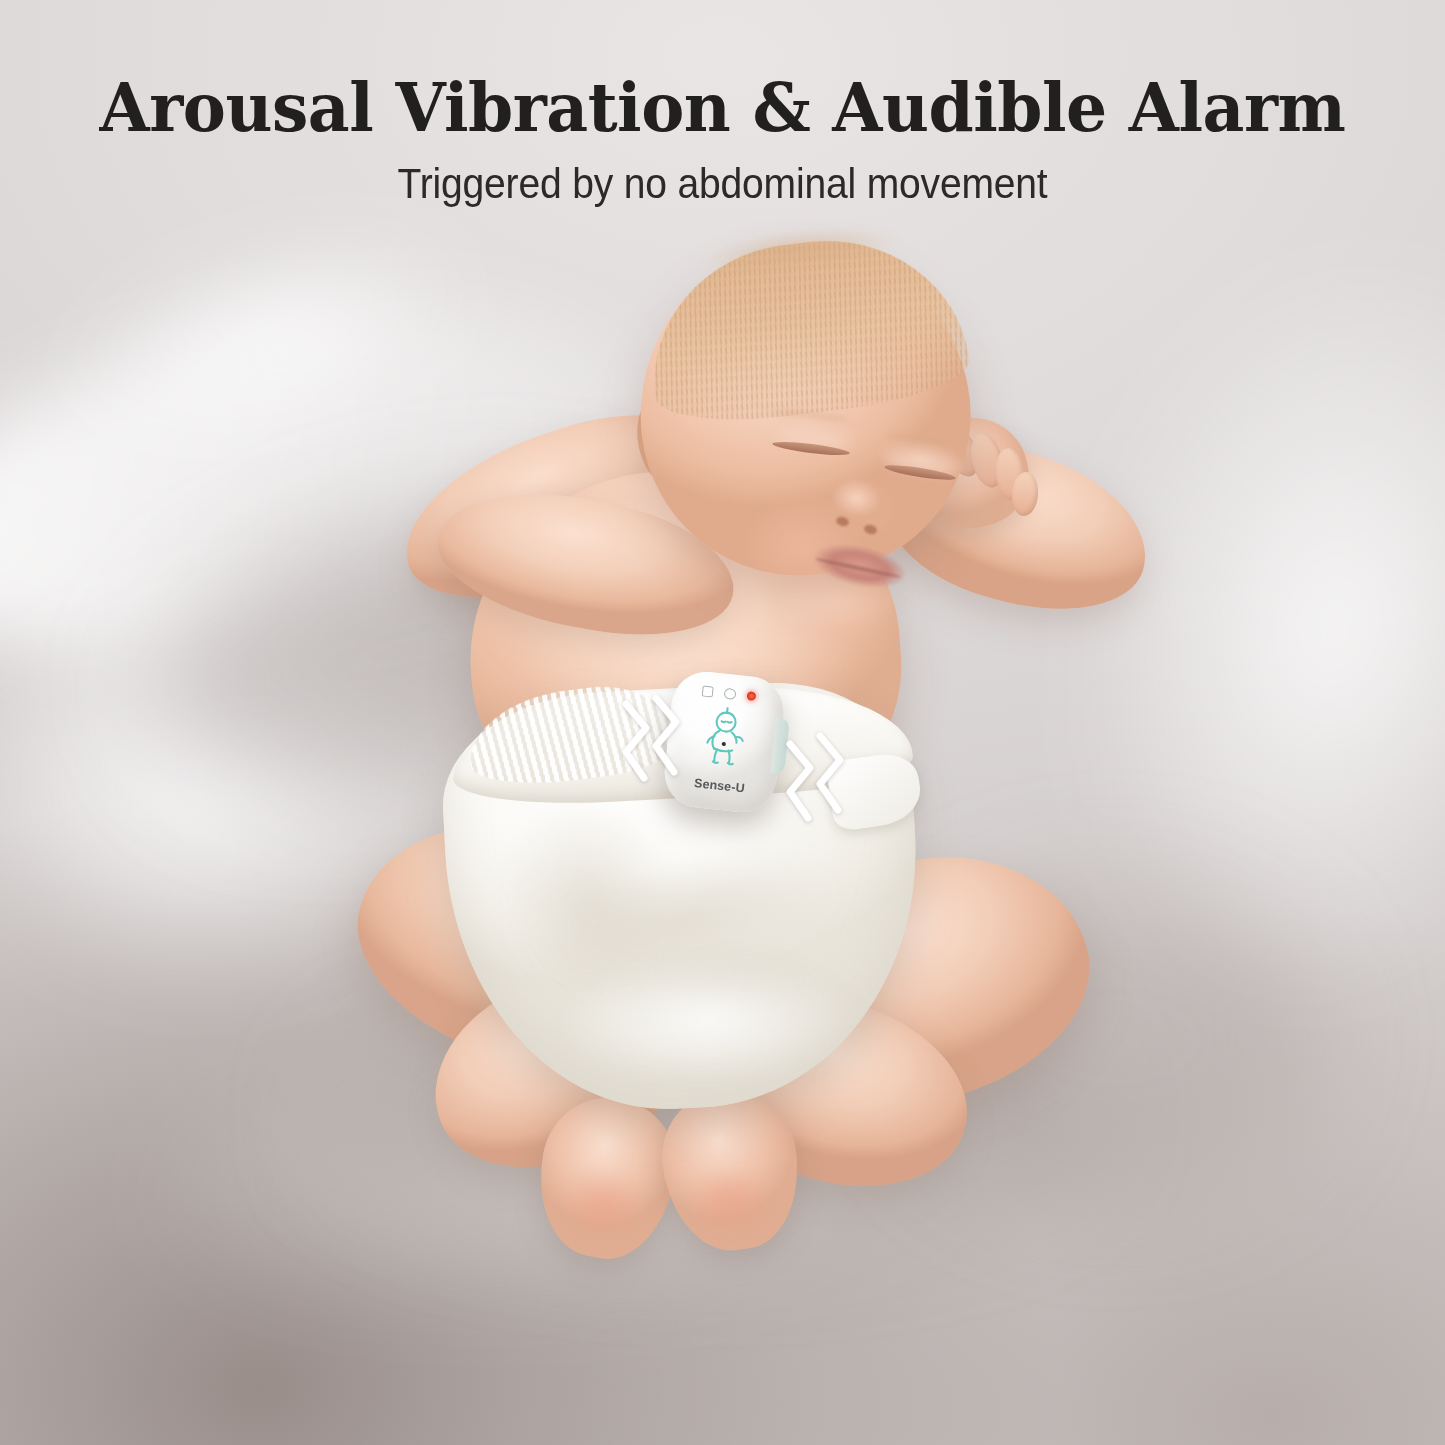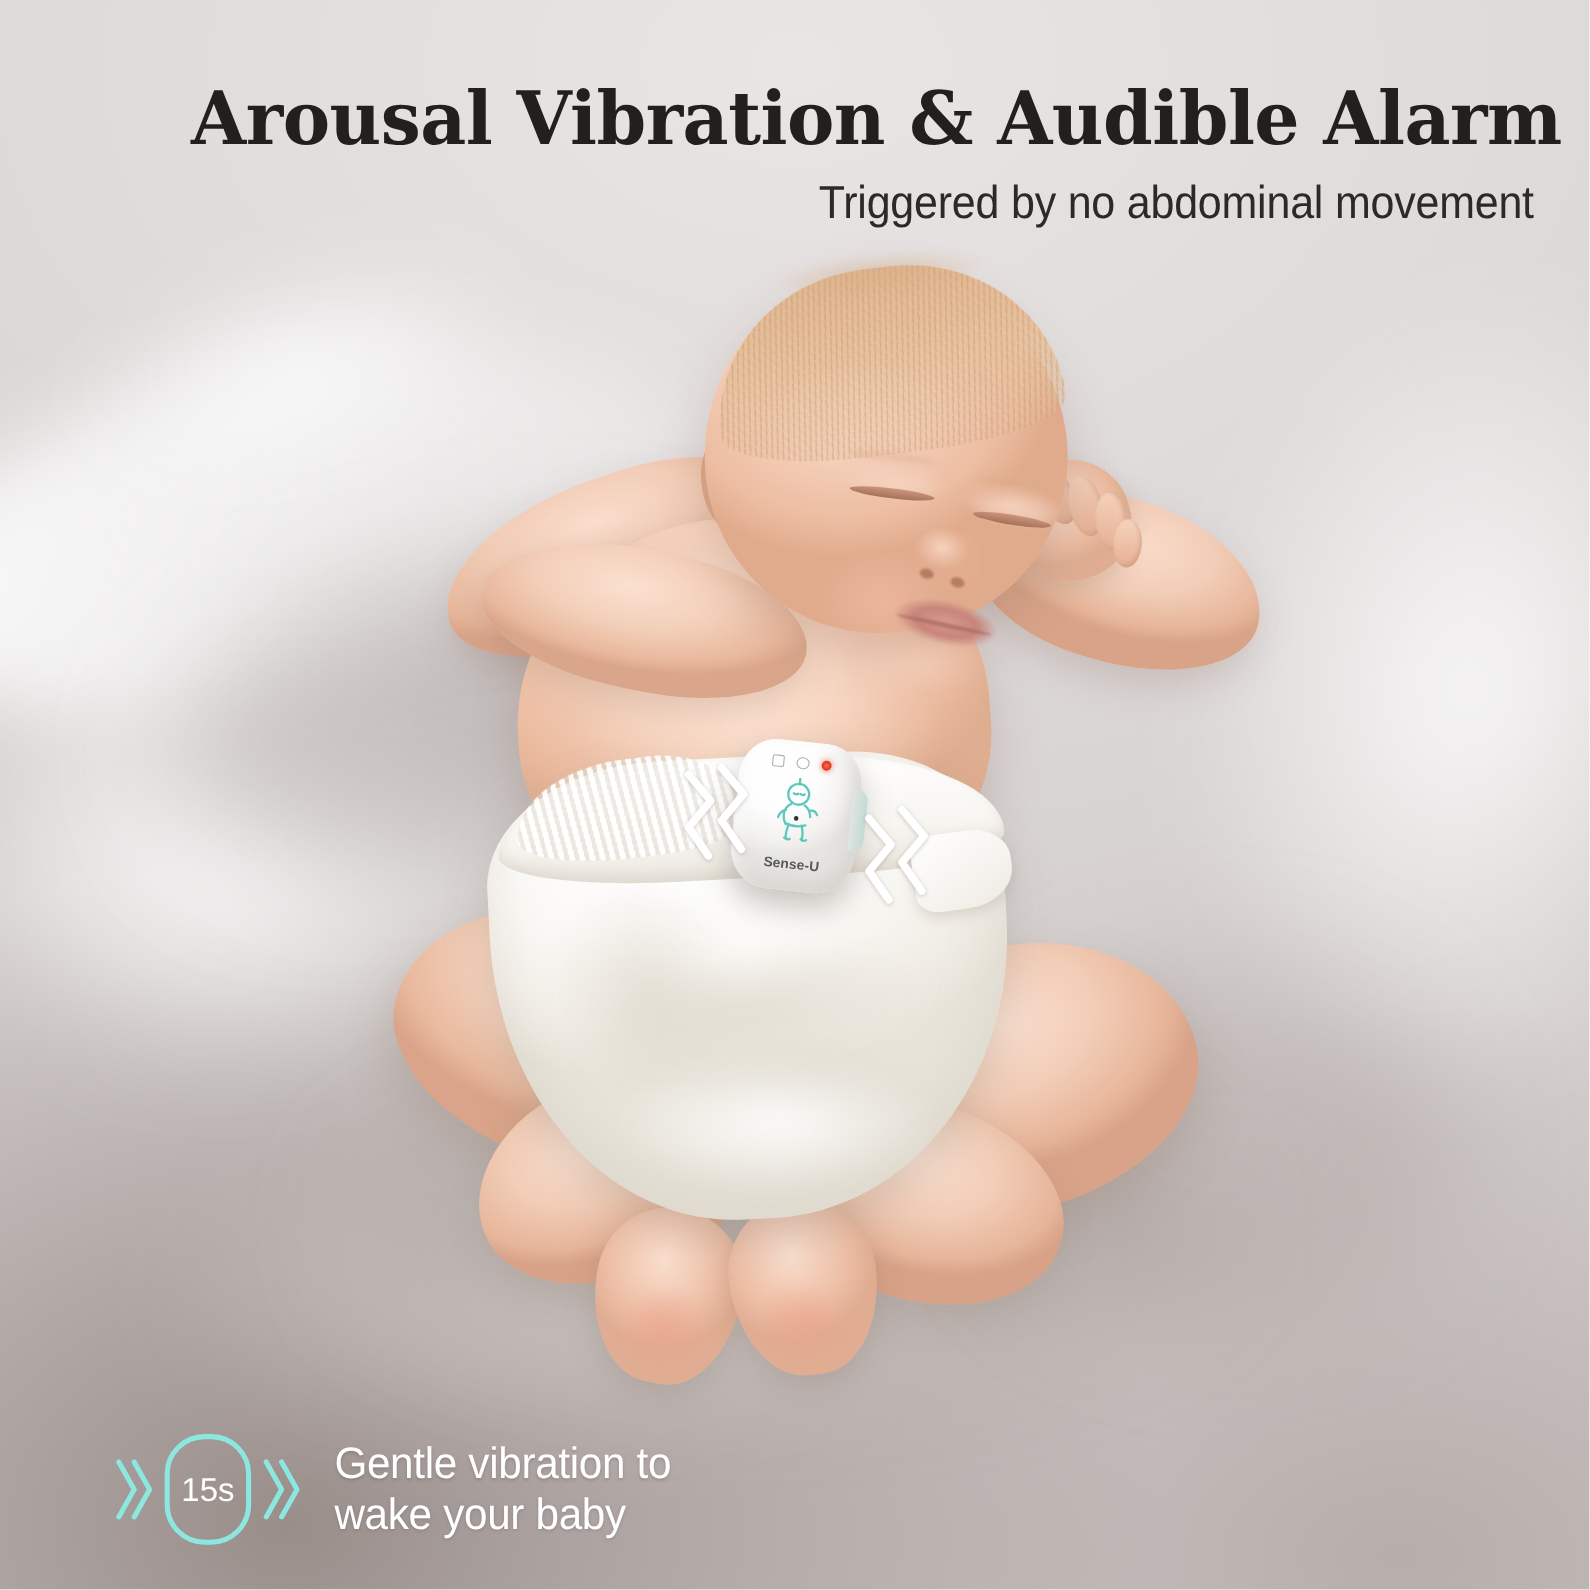--- a/index.html
+++ b/index.html
@@ -360,21 +360,21 @@
     color: #55595a;
   }
 
   
   .vib { position: absolute; z-index: 7; }
   .vib svg { display: block; }
 
   
   .header {
     position: absolute; left: 0; right: 0; top: 74px;
-    text-align: right;
+    text-align: center;
     z-index: 12;
   }
   .title {
     font-family: "DejaVu Serif", "Liberation Serif", serif;
     font-weight: 700;
     font-size: 67px;
     line-height: 1.0;
     color: #221f1f;
     letter-spacing: -0.5px;
     transform: scaleX(0.965);
@@ -557,34 +557,17 @@
     <div class="dev-brand">Sense-U</div>
   </div>
 
   <div class="header">
     <div class="title">Arousal Vibration &amp; Audible Alarm</div>
     <div class="subtitle">Triggered by no abdominal movement</div>
   </div>
 
   <div class="features">
 
-    <div class="feature left">
-      <svg class="feat-icon" width="186" height="126" viewBox="0 0 186 126" aria-hidden="true">
-        <g fill="none" stroke="#8ce7e0" stroke-width="4.6" stroke-linecap="round" stroke-linejoin="round">
-
-          <path d="M12 38 L26 63 L12 88"></path>
-          <path d="M26 38 L40 63 L26 88"></path>
-
-          <path d="M146 38 L160 63 L146 88"></path>
-          <path d="M160 38 L174 63 L160 88"></path>
-
-          <rect x="56" y="15" width="74" height="96" rx="34" ry="34"></rect>
-        </g>
-        <text class="badge-num" x="93" y="74" text-anchor="middle">15s</text>
-      </svg>
-      <div class="feat-text">Gentle vibration to
-wake your baby</div>
-    </div>
 
 
   </div>
 
 </div>
 
 </body></html>

